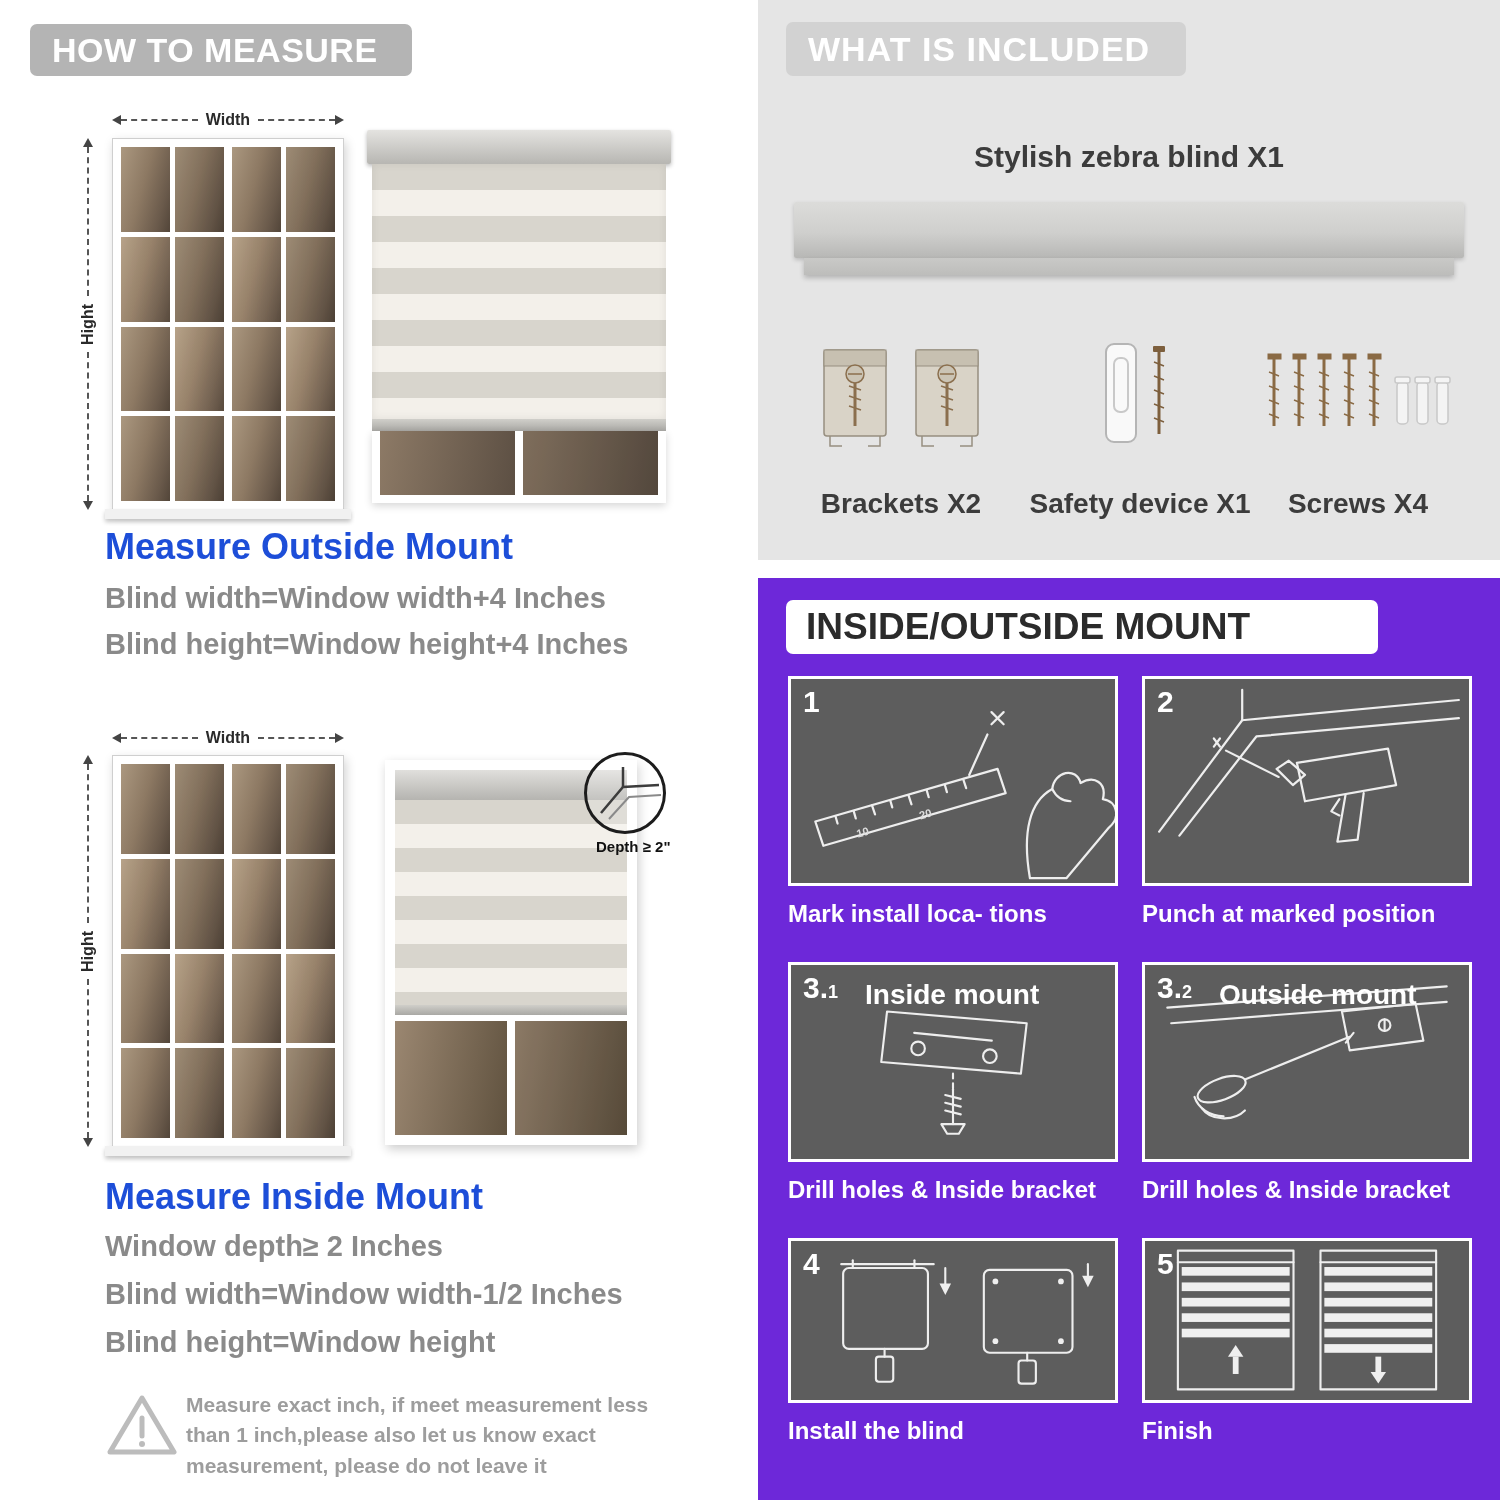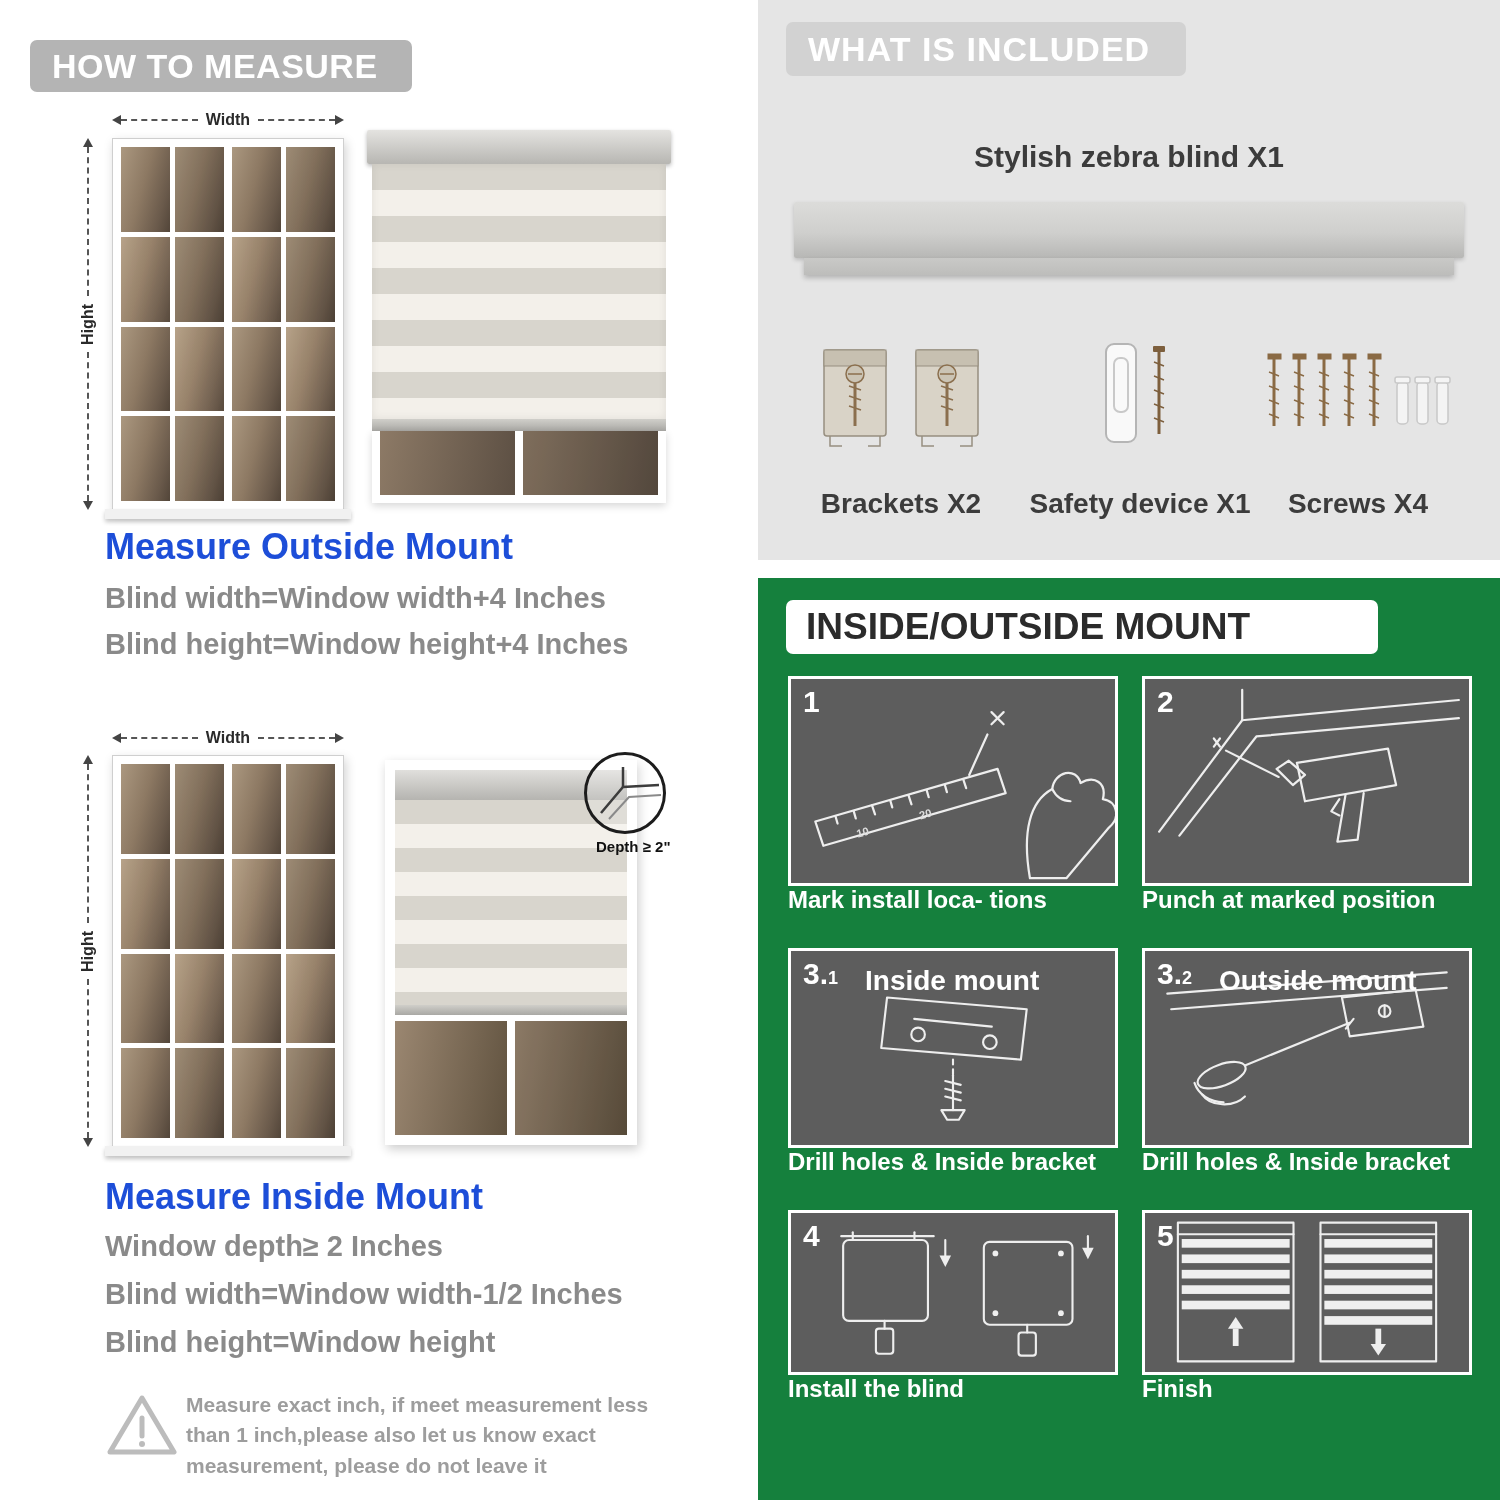--- a/index.html
+++ b/index.html
@@ -2,21 +2,21 @@
 <html><head>
 <meta charset="utf-8">
 <style>
   * { margin:0; padding:0; box-sizing:border-box; }
   html,body { width:1500px; height:1500px; }
   body { position:relative; background:#ffffff; font-family:"Liberation Sans", sans-serif; overflow:hidden; }
   .abs { position:absolute; }
 
   
   #left { position:absolute; left:0; top:0; width:750px; height:1500px; background:#fff; }
-  .pill { position:absolute; left:30px; top:40px; width:382px; height:52px; background:#b4b4b4;
+  .pill { position:absolute; left:30px; top:24px; width:382px; height:52px; background:#b4b4b4;
           border-radius:7px; color:#fff; font-size:34px; font-weight:bold; letter-spacing:.5px;
           display:flex; align-items:center; padding-left:22px; }
 
   
   .h-arrow { position:absolute; display:flex; align-items:center; color:#2a2a2a; }
   .h-arrow .dash { flex:1; height:0; border-top:2px dashed #555; }
   .ah-left { width:0; height:0; border-top:5px solid transparent; border-bottom:5px solid transparent; border-right:9px solid #444; }
   .ah-right { width:0; height:0; border-top:5px solid transparent; border-bottom:5px solid transparent; border-left:9px solid #444; }
   .h-arrow .lbl { font-size:16px; font-weight:bold; padding:0 8px; white-space:nowrap; }
   .v-arrow { position:absolute; display:flex; flex-direction:column; align-items:center; color:#2a2a2a; }
@@ -74,32 +74,32 @@
               display:flex; align-items:center; padding-left:22px; }
   .inc-blind-label { position:absolute; top:140px; left:0; width:100%; text-align:center;
                      font-size:30px; font-weight:bold; color:#3c3c3c; }
   .rail-main { position:absolute; left:36px; top:202px; width:670px; height:56px; border-radius:2px;
                background:linear-gradient(180deg,#dcdcda 0%,#cfcfcd 55%,#b7b7b5 100%);
                box-shadow:0 2px 4px rgba(0,0,0,.18); }
   .rail-lip  { position:absolute; left:46px; top:258px; width:650px; height:17px;
                background:linear-gradient(180deg,#c9c9c7,#bdbdbb); box-shadow:0 3px 5px rgba(0,0,0,.22); }
   .inc-item-label { position:absolute; top:488px; text-align:center; font-size:28px; font-weight:bold; color:#3c3c3c; }
 
-  #mount { position:absolute; left:758px; top:578px; width:742px; height:922px; background:#15803d; }
+  #mount { position:absolute; left:758px; top:578px; width:742px; height:922px; background:#6d28d9; }
   .mnt-band { position:absolute; left:28px; top:22px; width:592px; height:54px; background:#fff;
               border-radius:7px; color:#2b2b2b; font-size:37px; font-weight:bold;
               display:flex; align-items:center; padding-left:20px; }
   #mount-grid { position:absolute; left:30px; right:28px; top:98px;
                 display:grid; grid-template-columns:1fr 1fr; column-gap:24px; row-gap:34px; }
   .panel { position:relative; border:3px solid #fff; background:#5d5d5d; }
   .panel.h210 { height:210px; } .panel.h200 { height:200px; } .panel.h165 { height:165px; }
   .step-num { position:absolute; top:6px; left:12px; color:#fff; font-weight:bold; font-size:30px; z-index:2; }
   .step-num .sub { font-size:18px; }
   .step-title { position:absolute; top:14px; left:74px; color:#fff; font-weight:bold; font-size:28px; z-index:2; }
-  .caption { color:#fff; font-weight:bold; font-size:24px; }
+  .caption { margin-top:14px; color:#fff; font-weight:bold; font-size:24px; }
   .art { position:absolute; inset:0; width:100%; height:100%; }
   .art * { stroke:#eeeeee; stroke-width:2.2; fill:none; stroke-linecap:round; stroke-linejoin:round; }
   .art .fill { fill:#efefef; stroke:none; }
   .art .dashline { stroke-dasharray:5 5; }
   .art text { stroke:none; fill:#dddddd; font-size:11px; font-weight:bold; }
 </style>
 </head>
 <body>
 
 <div id="left">

